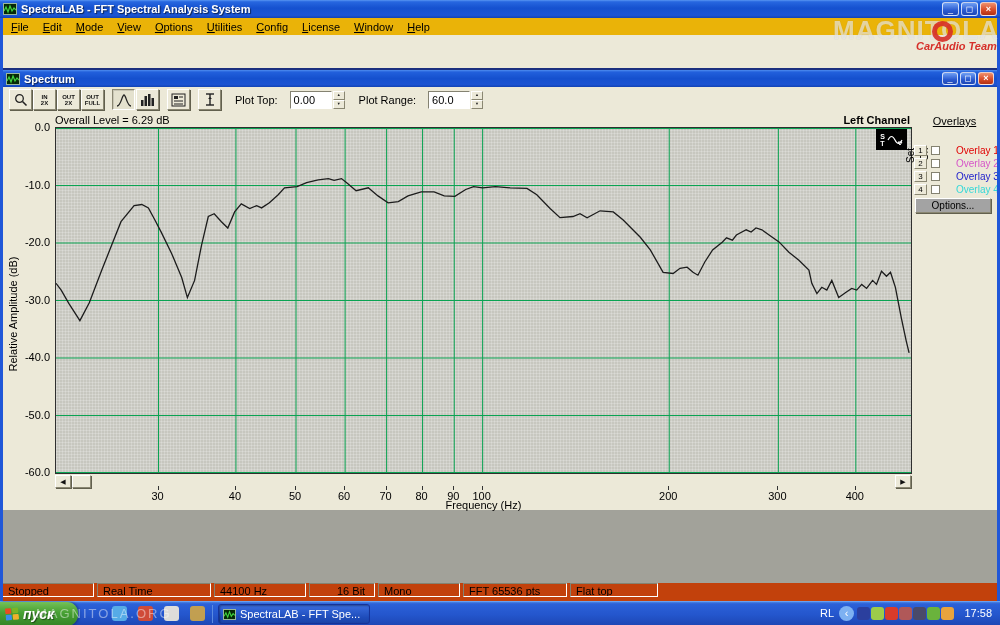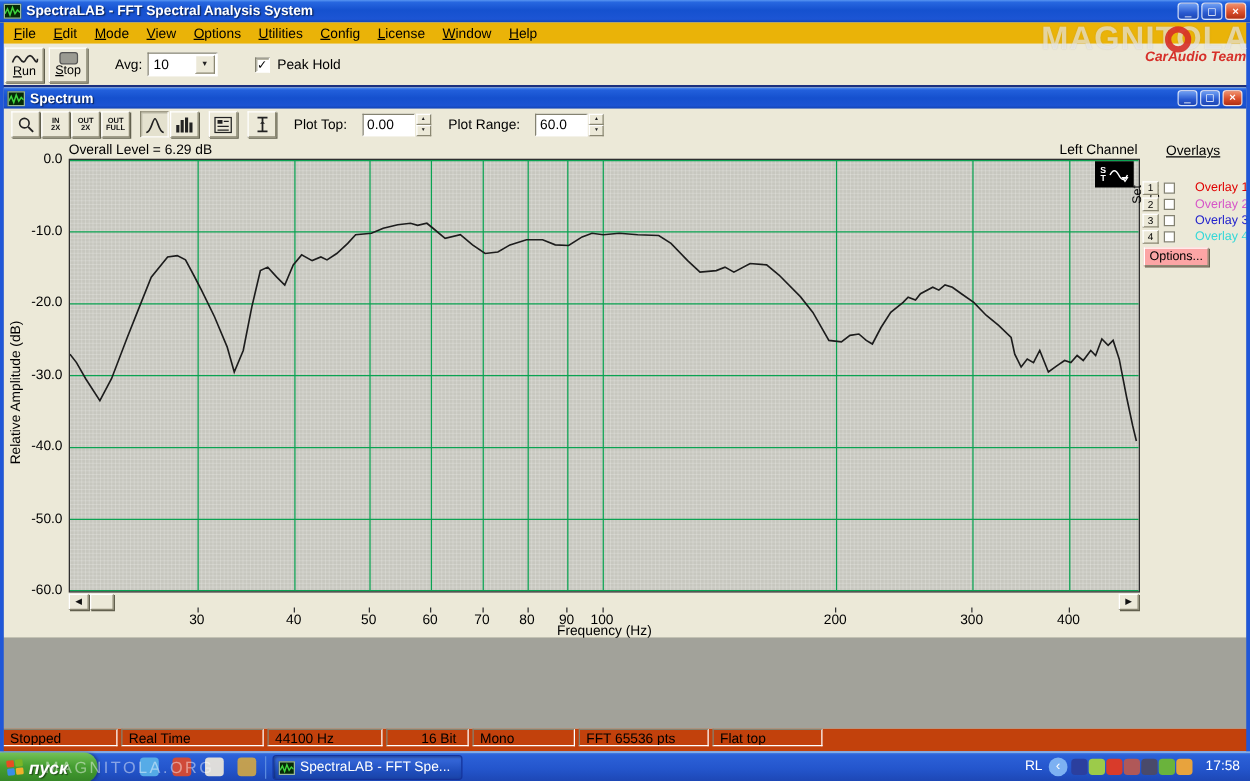--- a/index.html
+++ b/index.html
@@ -76,21 +76,21 @@
   .spin-label { margin-left:14px; }
   .spin-field { margin-left:12px; width:42px; height:18px; background:#fff; border:1px solid;
     border-color:#848271 #fff #fff #848271; padding:2px 3px; }
   .spinner { width:12px; height:18px; display:flex; flex-direction:column; margin-left:1px; }
   .spinner .sp { flex:1; background:#ece9d8; border:1px solid; border-color:#fff #8a8772 #8a8772 #fff;
     font-size:4px; line-height:6px; text-align:center; color:#222; }
 
   .s-content { position:absolute; left:0; top:42px; width:100%; height:398px; background:#ece9d8; }
 
   .overall-level { position:absolute; left:52px; top:2px; }
-  .left-channel { position:absolute; left:700px; top:2px; width:207px; text-align:right; }
+  .left-channel { position:absolute; left:700px; top:2px; width:207px; text-align:right;font-weight:bold; }
 
   #plot-svg { position:absolute; left:52px; top:15px; width:857px; height:347px;
     border:1px solid #2f2f2f;
     background-color:#c7c7bf;
     background-image:linear-gradient(0deg, rgba(255,255,255,.20) 1px, transparent 1px),
                      linear-gradient(90deg, rgba(255,255,255,.20) 1px, transparent 1px);
     background-size:3px 3px; }
 
   .st-badge { position:absolute; left:873px; top:17px; width:31px; height:21px; background:#000;
     display:flex; align-items:center; justify-content:center; gap:2px; z-index:3; }
@@ -119,21 +119,21 @@
     font-size:10px; }
   .ov-set { left:4px; top:40px; } .ov-on { left:18px; top:38px; }
   .overlay-rows { position:absolute; left:0; top:32px; width:85px; }
   .overlay-row { position:relative; height:13px; }
   .ov-set-btn { position:absolute; left:2px; top:1px; width:13px; height:11px; background:#ece9d8;
     border:1px solid; border-color:#fff #8a8772 #8a8772 #fff; font-size:8px; line-height:9px;
     text-align:center; font-family:"Liberation Sans",sans-serif; }
   .ov-check { position:absolute; left:19px; top:2px; width:9px; height:9px; background:#fff;
     border:1px solid #848271; }
   .ov-label { position:absolute; left:44px; top:1px; font-size:10px; white-space:nowrap; }
-  .options-btn { position:absolute; left:3px; top:86px; width:52px; height:15px; background:#fca5a5;
+  .options-btn { position:absolute; left:3px; top:86px; width:76px; height:15px; background:#a3a3a3;
     border:1px solid; border-color:#fff #8a8772 #8a8772 #fff; box-shadow:1px 1px 0 #62604e;
     font-size:10px; text-align:center; line-height:13px; }
 
   
   .statusbar { position:absolute; left:0; top:583px; width:1000px; height:18px; background:#c2410c;
     display:flex; align-items:flex-start; padding-left:2px; gap:3px; }
   .status-cell { height:14px; border:1px solid; border-color:#848271 #fff #fff #848271;
     padding:1px 5px; white-space:nowrap; overflow:hidden; }
 
   
@@ -196,41 +196,20 @@
       <span class="menu-item">Mode</span>
       <span class="menu-item">View</span>
       <span class="menu-item">Options</span>
       <span class="menu-item">Utilities</span>
       <span class="menu-item">Config</span>
       <span class="menu-item">License</span>
       <span class="menu-item">Window</span>
       <span class="menu-item">Help</span>
     </div>
 
-  <div class="main-toolbar">
-    <div class="big-btn">
-      <svg width="22" height="12" viewBox="0 0 22 12">
-          <path d="M1,9 Q4,1 7,6 T12,6 Q15,1 18,6 T21,6" fill="none" stroke="#222" stroke-width="1.3"></path>
-        </svg>
-      <span class="tb-label">Run</span>
-    </div>
-    <div class="big-btn">
-      <svg width="16" height="11" viewBox="0 0 16 11">
-          <rect x="1" y="1" width="14" height="9" rx="2" fill="#9a9a92" stroke="#555"></rect>
-        </svg>
-      <span class="tb-label">Stop</span>
-    </div>
-    <span class="avg-label">Avg:</span>
-    <div class="combo">
-      <span class="combo-value">10</span>
-      <span class="combo-arrow">▼</span>
-    </div>
-    <span class="checkbox">✓</span>
-    <span class="check-label">Peak Hold</span>
-  </div>
 
   <div class="mdi">
     <div class="spectrum-window">
 
       <div class="s-titlebar">
         <span class="win-icon">
           <svg width="12" height="10" viewBox="0 0 12 10">
               <polyline points="0,7 2,3 4,8 6,2 8,7 10,4 12,6" fill="none" stroke="#3fd43f" stroke-width="1.2"></polyline>
             </svg>
         </span>

